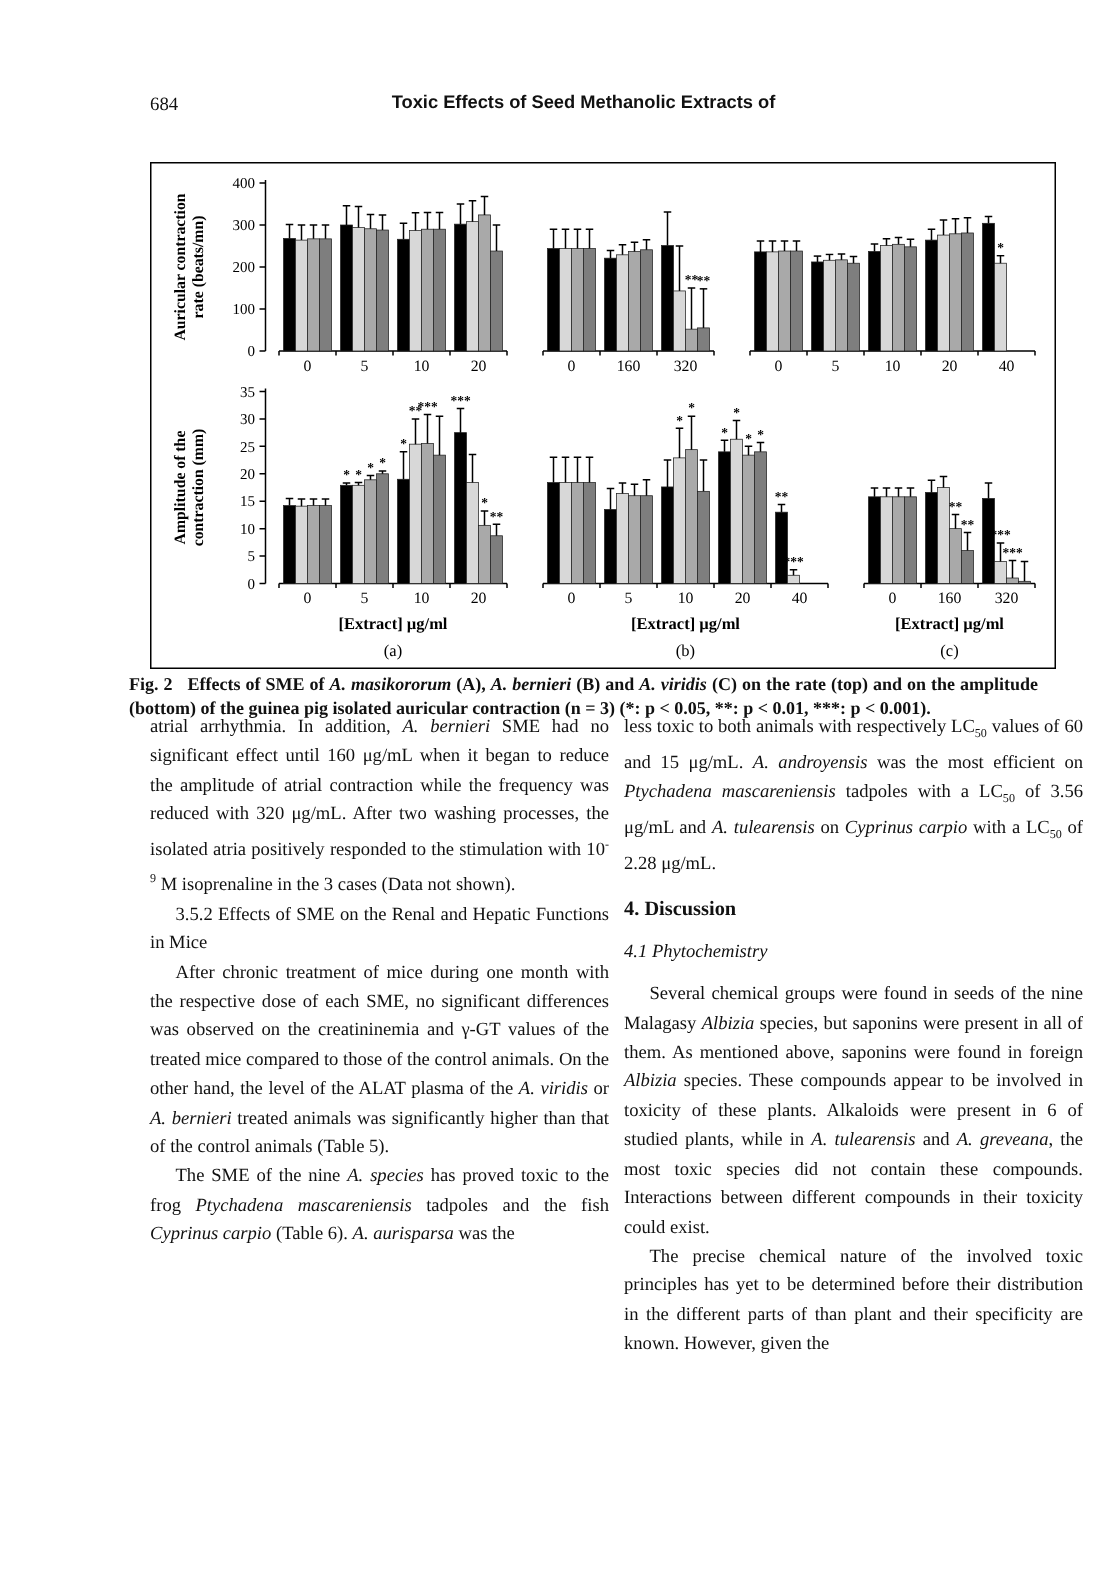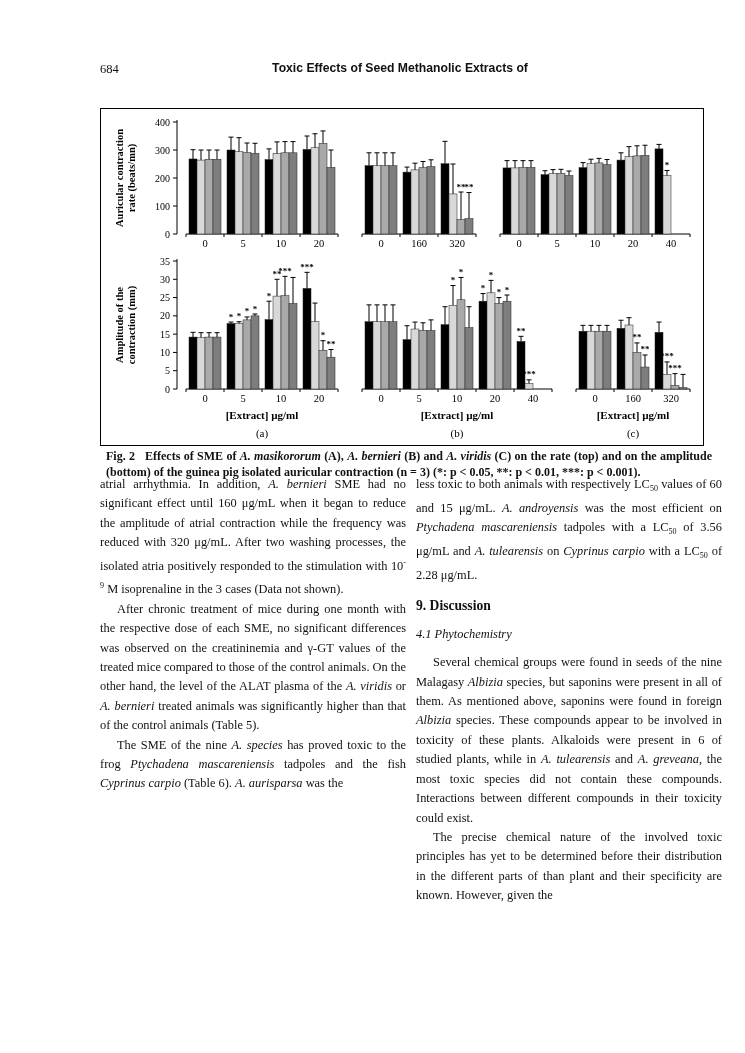--- a/index.html
+++ b/index.html
@@ -1,27 +1,27 @@
 <!DOCTYPE html>
 <html><head>
 <meta charset="utf-8">
 <style>
   html,body{margin:0;padding:0;background:#fff;}
   .page{position:relative;width:745px;height:911px;background:#fff;overflow:hidden;
         font-family:"Liberation Serif",serif;color:#111;margin-left:30px;}
   .page-number{position:absolute;left:70px;top:62px;font-size:12.5px;}
-  .article-title{position:absolute;left:68px;top:60px;width:604px;text-align:center;
+  .article-title{position:absolute;left:57px;top:60px;width:604px;text-align:center;
         font-family:"Liberation Sans",sans-serif;font-weight:bold;font-size:12.2px;line-height:16px;}
   .figure-box{position:absolute;left:70px;top:108px;width:604px;height:338px;
         border:1.5px solid #000;box-sizing:border-box;background:#fff;}
   .figure-box svg{position:absolute;left:0;display:block;}
   #chart-0{top:3px;}
   #chart-1{top:144px;}
   svg text{font-family:"Liberation Serif",serif;fill:#000;}
-  .figure-caption{position:absolute;left:76px;top:449px;width:606px;font-size:12px;
+  .figure-caption{position:absolute;left:56px;top:449px;width:606px;font-size:12px;
         line-height:15.5px;text-align:justify;font-weight:bold;}
   .col{position:absolute;top:475px;width:306px;font-size:12.4px;line-height:19.4px;
         text-align:justify;}
   .col-left{left:70px;}
   .col-right{left:386px;}
   .col p{margin:0;}
   .col p.body{text-indent:17px;}
   .col p.cont{text-indent:0;}
   .col p.h-italic{font-style:italic;text-indent:0;margin:9px 0 9px 0;}
   .col p.h-bold{font-weight:bold;text-indent:0;font-size:13.6px;margin:11px 0 7px 0;}
@@ -437,23 +437,24 @@
         <line x1="579.5" y1="121.37142857142857" x2="584.5" y2="121.37142857142857" stroke="#000" stroke-width="1"></line>
         <text x="532" y="166" text-anchor="middle" font-size="11" font-weight="bold">[Extract] µg/ml</text>
         <text x="532" y="184" text-anchor="middle" font-size="11">(c)</text>
       </svg>
   </div>
 
   <div class="figure-caption"><span style="font-weight: bold;">Fig. 2&nbsp;&nbsp; Effects of SME of </span><span style="font-style: italic; font-weight: bold;">A. masikororum</span><span style="font-weight: bold;"> (A), </span><span style="font-style: italic; font-weight: bold;">A. bernieri</span><span style="font-weight: bold;"> (B) and </span><span style="font-style: italic; font-weight: bold;">A. viridis</span><span style="font-weight: bold;"> (C) on the rate (top) and on the amplitude (bottom) of the guinea pig isolated auricular contraction (n = 3) (*: p &lt; 0.05, **: p &lt; 0.01, ***: p &lt; 0.001).</span></div>
 
   <div class="col col-left">
       <p class="cont"><span>atrial arrhythmia. In addition, </span><span style="font-style: italic;">A. bernieri</span><span> SME had no significant effect until 160 μg/mL when it began to reduce the amplitude of atrial contraction while the frequency was reduced with 320 μg/mL. After two washing processes, the isolated atria positively responded to the stimulation with 10</span><sup>-9</sup><span> M isoprenaline in the 3 cases (Data not shown).</span></p>
+      <p class="body"><span>3.5.2 Effects of SME on the Renal and Hepatic Functions in Mice</span></p>
       <p class="body"><span>After chronic treatment of mice during one month with the respective dose of each SME, no significant differences was observed on the creatininemia and γ-GT values of the treated mice compared to those of the control animals. On the other hand, the level of the ALAT plasma of the </span><span style="font-style: italic;">A. viridis</span><span> or </span><span style="font-style: italic;">A. bernieri</span><span> treated animals was significantly higher than that of the control animals (Table 5).</span></p>
       <p class="body"><span>The SME of the nine </span><span style="font-style: italic;">A. species</span><span> has proved toxic to the frog </span><span style="font-style: italic;">Ptychadena mascareniensis</span><span> tadpoles and the fish </span><span style="font-style: italic;">Cyprinus carpio</span><span> (Table 6). </span><span style="font-style: italic;">A. aurisparsa</span><span> was the</span></p>
     </div>
   <div class="col col-right">
       <p class="cont"><span>less toxic to both animals with respectively LC</span><sub>50</sub><span> values of 60 and 15 μg/mL. </span><span style="font-style: italic;">A. androyensis</span><span> was the most efficient on </span><span style="font-style: italic;">Ptychadena mascareniensis</span><span> tadpoles with a LC</span><sub>50</sub><span> of 3.56 μg/mL and </span><span style="font-style: italic;">A. tulearensis</span><span> on </span><span style="font-style: italic;">Cyprinus carpio</span><span> with a LC</span><sub>50</sub><span> of 2.28 μg/mL.</span></p>
-      <p class="h-bold"><span>9. Discussion</span></p>
+      <p class="h-bold"><span>4. Discussion</span></p>
       <p class="h-italic"><span>4.1 Phytochemistry</span></p>
       <p class="body"><span>Several chemical groups were found in seeds of the nine Malagasy </span><span style="font-style: italic;">Albizia</span><span> species, but saponins were present in all of them. As mentioned above, saponins were found in foreign </span><span style="font-style: italic;">Albizia</span><span> species. These compounds appear to be involved in toxicity of these plants. Alkaloids were present in 6 of studied plants, while in </span><span style="font-style: italic;">A. tulearensis</span><span> and </span><span style="font-style: italic;">A. greveana</span><span>, the most toxic species did not contain these compounds. Interactions between different compounds in their toxicity could exist.</span></p>
       <p class="body"><span>The precise chemical nature of the involved toxic principles has yet to be determined before their distribution in the different parts of than plant and their specificity are known. However, given the</span></p>
     </div>
 </div>
 
 </body></html>

